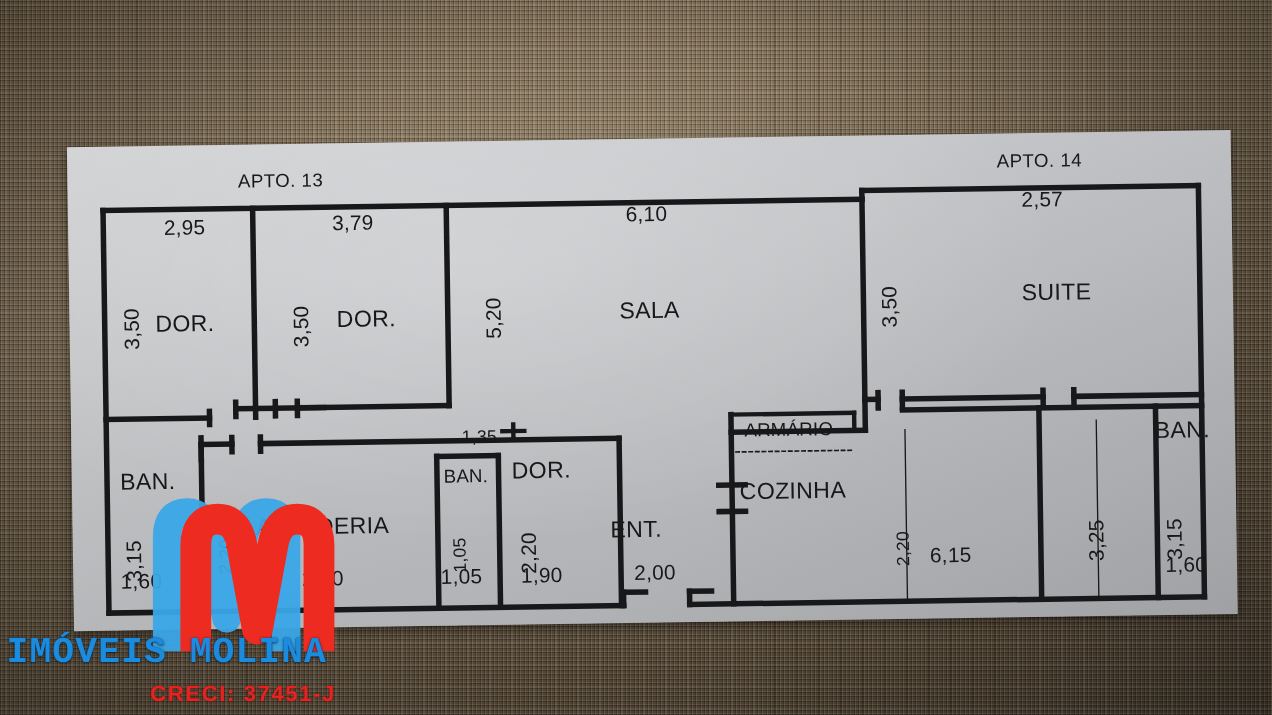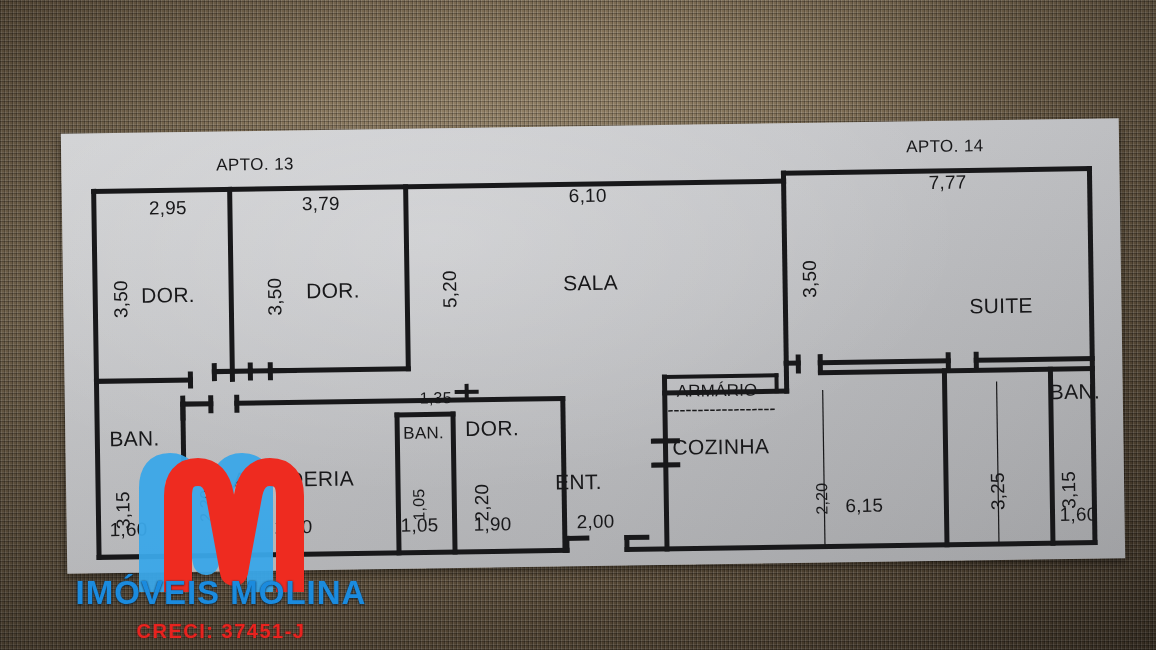--- a/index.html
+++ b/index.html
@@ -47,22 +47,22 @@
   .apt{font-size:17px;letter-spacing:.4px;}
   .room{font-size:21px;letter-spacing:.3px;}
   .room-sm{font-size:17px;letter-spacing:.2px;}
   .dim{font-size:19px;letter-spacing:.2px;}
   .dim-sm{font-size:16px;letter-spacing:.2px;}
   .vert{transform:rotate(-90deg);transform-origin:left top;}
 
   
   .wm{position:absolute;left:0;bottom:0;width:460px;height:200px;pointer-events:none;}
   .wm-m{position:absolute;left:130px;bottom:58px;width:180px;height:140px;}
-  .wm-text{position:absolute;left:6px;bottom:38px;width:430px;text-align:center;
-    font-family:Liberation Sans, sans-serif;font-weight:bold;font-size:33px;
+  .wm-text{position:absolute;left:6px;bottom:38px;width:430px;
+    font-family:Liberation Mono, monospace;font-weight:bold;font-size:33px;
     letter-spacing:1px;color:#1b8bde;
     text-shadow:0 0 2px rgba(10,60,110,.8), 0 1px 2px rgba(0,0,0,.5);}
   .wm-creci{position:absolute;left:6px;bottom:7px;width:430px;text-align:center;
     font-family:"Liberation Sans", sans-serif;font-weight:bold;font-size:20px;
     letter-spacing:1.5px;color:#e8231f;
     text-shadow:0 0 2px rgba(120,10,10,.8);}
 </style>
 </head>
 <body>
 
@@ -171,23 +171,23 @@
     <div class="lbl room" style="left:78px;top:152px;">DOR.</div>
 
     <div class="lbl dim" style="left:240px;top:64px;">3,79</div>
     <div class="lbl dim vert" style="left:202px;top:185px;">3,50</div>
     <div class="lbl room" style="left:243px;top:150px;">DOR.</div>
 
     <div class="lbl dim" style="left:507px;top:60px;">6,10</div>
     <div class="lbl dim vert" style="left:377px;top:180px;">5,20</div>
     <div class="lbl room" style="left:500px;top:146px;">SALA</div>
 
-    <div class="lbl dim" style="left:867px;top:52px;">7,77</div>
+    <div class="lbl dim" style="left:867px;top:52px;">2,57</div>
     <div class="lbl dim vert" style="left:737px;top:175px;">3,50</div>
-    <div class="lbl room" style="left:906px;top:135px;margin-top:40px;">SUITE</div>
+    <div class="lbl room" style="left:866px;top:135px;">SUITE</div>
 
     <div class="lbl room" style="left:44px;top:295px;">BAN.</div>
     <div class="lbl dim vert" style="left:47px;top:396px;">3,15</div>
     <div class="lbl dim" style="left:43px;top:387px;">1,60</div>
 
     <div class="lbl dim-sm vert" style="left:132px;top:390px;">2,20</div>
     <div class="lbl room" style="left:155px;top:338px;">LAVANDERIA</div>
     <div class="lbl dim" style="left:208px;top:387px;">2,90</div>
 
     <div class="lbl dim-sm" style="left:340px;top:262px;margin-left:15px;">1,35</div>

